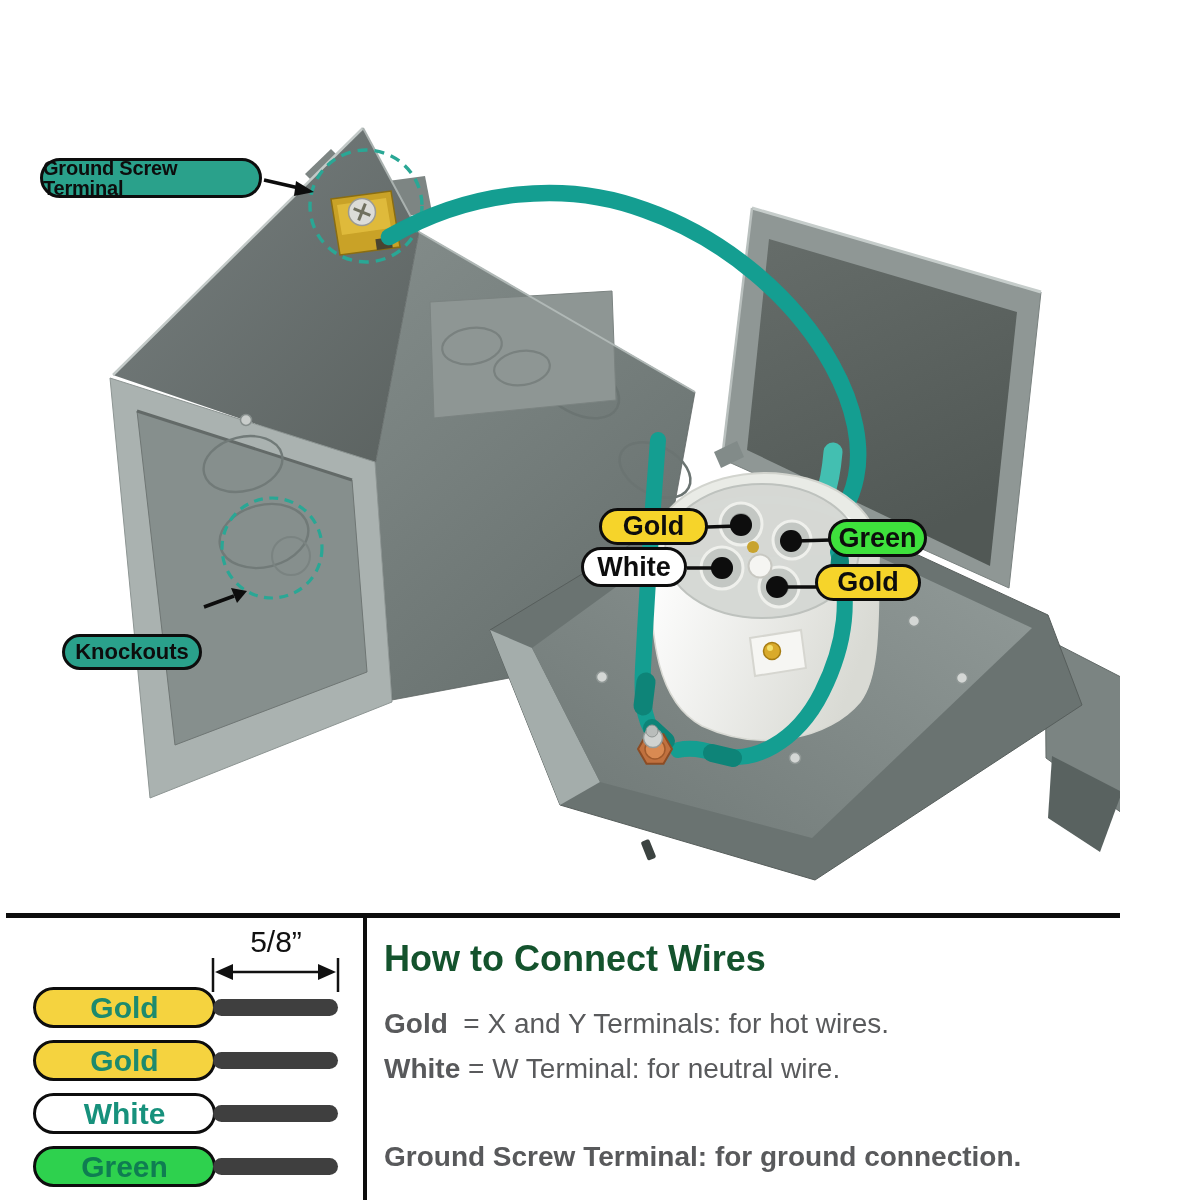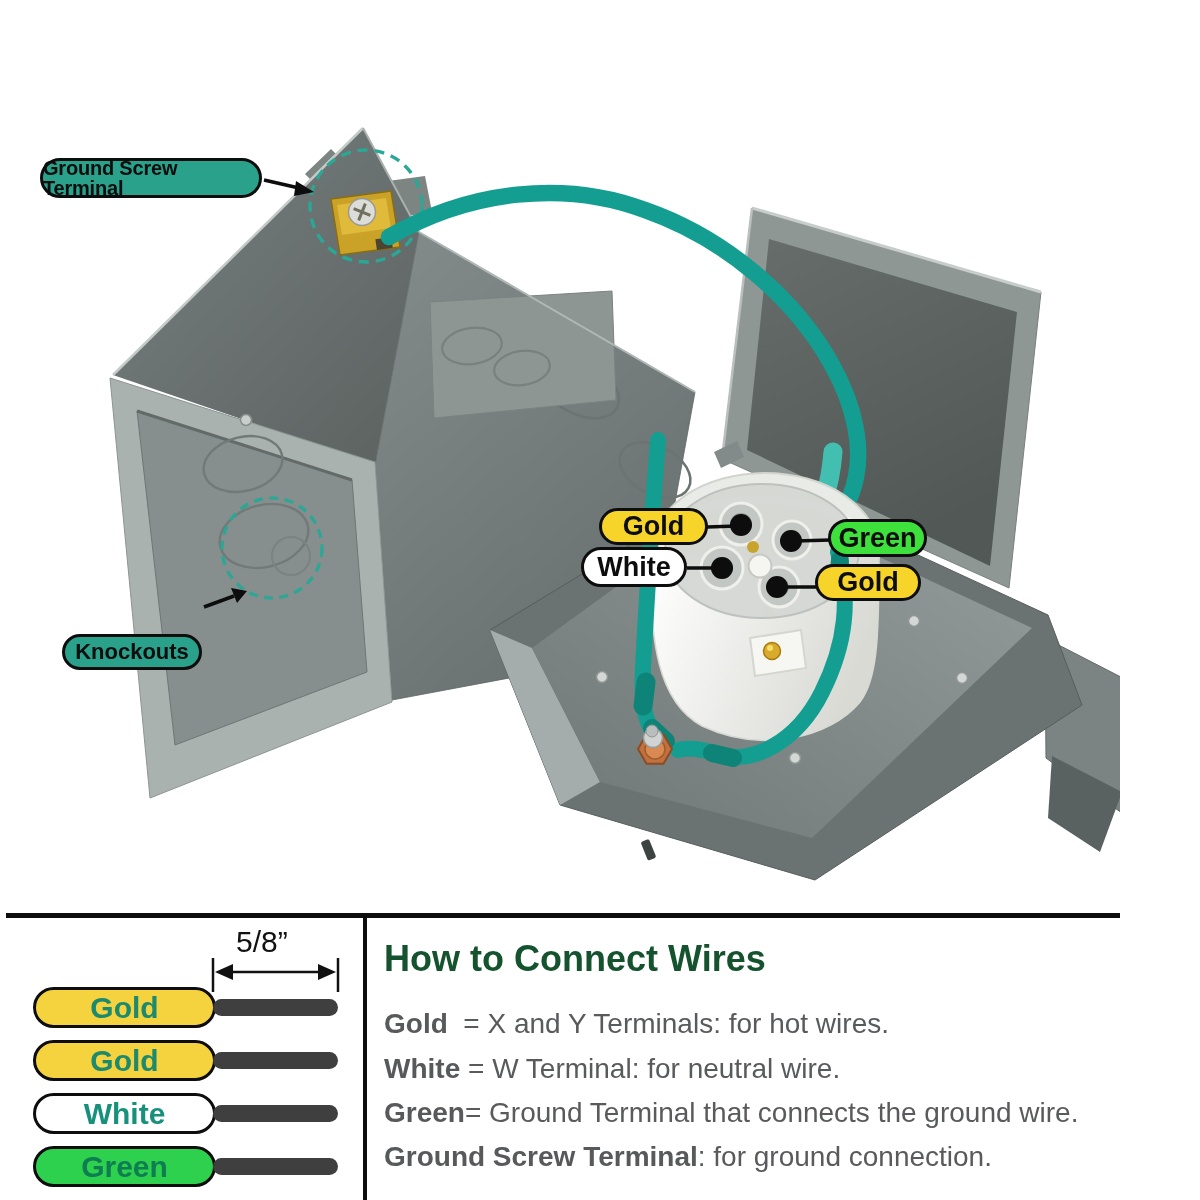--- a/index.html
+++ b/index.html
@@ -28,28 +28,28 @@
          justify-content:center;box-sizing:border-box;border:3px solid #0d0d0d;border-radius:21px;
          font-weight:bold;font-size:30px;line-height:1;}
   .lpill.gold{background:#F5D33F;color:#1D8A6E;}
   .lpill.whitebg{background:#ffffff;color:#17917C;}
   .lpill.greenbg{background:#2ED14E;color:#0F7D52;}
   .lbar{position:absolute;left:213px;width:125px;height:17px;background:#3F3F3F;border-radius:9px;}
   #lp-0{top:987px;} #lb-0{top:999px;}
   #lp-1{top:1040px;} #lb-1{top:1052px;}
   #lp-2{top:1093px;} #lb-2{top:1105px;}
   #lp-3{top:1146px;} #lb-3{top:1158px;}
-  #measure-label{position:absolute;left:236px;top:925px;width:80px;text-align:left;
+  #measure-label{position:absolute;left:236px;top:925px;width:80px;text-align:center;
                  font-size:30px;color:#111;font-weight:normal;}
   
   #instr-title{position:absolute;left:384px;top:938px;font-size:36px;font-weight:bold;color:#14532d;}
   .iline{position:absolute;left:384px;font-size:28px;color:#595A5C;white-space:nowrap;}
   .iline b{color:#58595B;}
   .iline span{white-space:pre-wrap;}
-  #il-0{top:1008px;} #il-1{top:1053px;} #il-2{top:1097px;} #il-3{top:1141px;}
+  #il-0{top:1008px;} #il-1{top:1053px;} #il-2{top:1097px;} #il-3{top:1141px;font-weight:bold;}
 </style>
 </head>
 <body>
 
 <div id="stage">
 
   <svg id="photo-svg" width="1200" height="1200" viewBox="0 0 1200 1200">
     <defs>
       <linearGradient id="gradInterior" x1="0" y1="0" x2="1" y2="1">
         <stop offset="0" stop-color="#788080"></stop>
@@ -236,20 +236,17 @@
   <div class="lbar" id="lb-3"></div>
 
   <div id="instr-title">How to Connect Wires</div>
 
   <div class="iline" id="il-1">
     <b>White</b><span> = W Terminal: for neutral wire.</span>
   </div>
   <div class="iline" id="il-0">
     <b>Gold</b><span>  = X and Y Terminals: for hot wires.</span>
   </div>
-  <div class="iline" id="il-2">
-    <b>Green</b><span>= Ground Terminal that connects the ground wire.</span>
-  </div>
   <div class="iline" id="il-3">
     <b>Ground Screw Terminal</b><span>: for ground connection.</span>
   </div>
 
 </div>
 
 </body></html>

